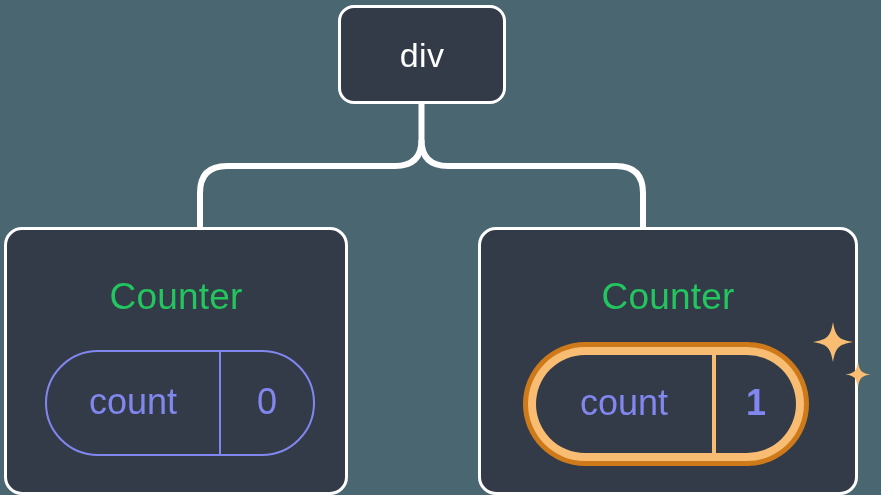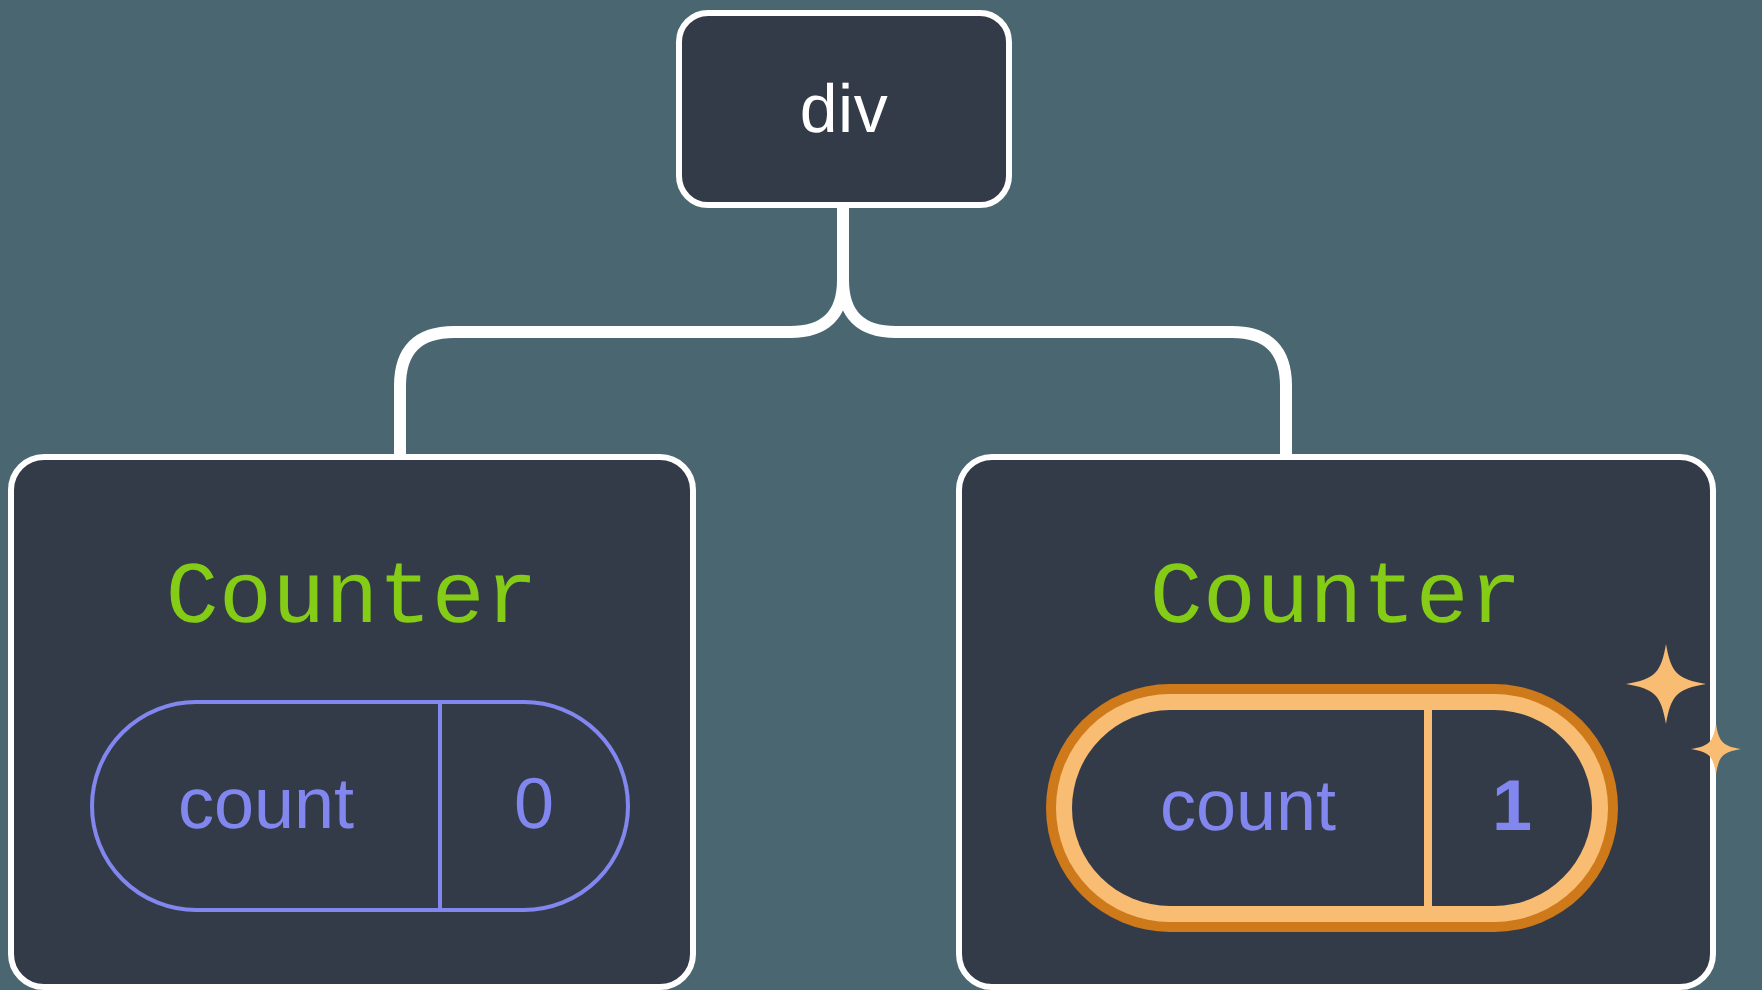--- a/index.html
+++ b/index.html
@@ -64,26 +64,25 @@
   .node-child-right {
     left: 478px;
     width: 380px;
   }
   .child-title {
     position: absolute;
     left: 0;
     right: 0;
     top: 48px;
     text-align: center;
-    color: #84cc16;
-    font-size: 44px;
+    color: #22c55e;
+    font-size: 37px;
     font-weight: 400;
     letter-spacing: 0.2px;
     line-height: 1;
-    font-family: Liberation Mono, monospace;
   }
 
   
   .pill {
     position: absolute;
     box-sizing: border-box;
     display: flex;
     align-items: stretch;
   }
   .pill-plain {

